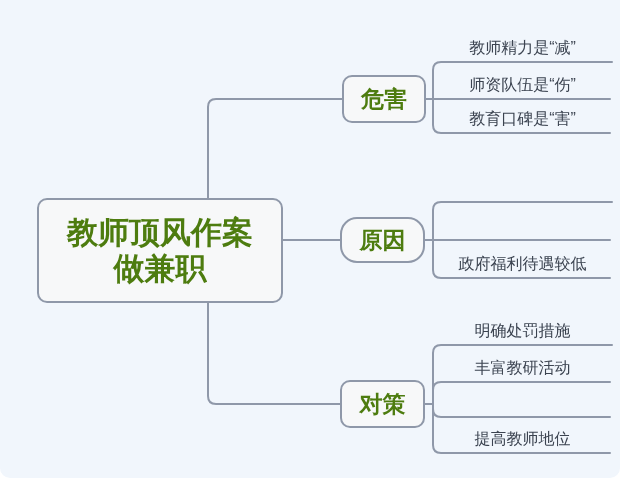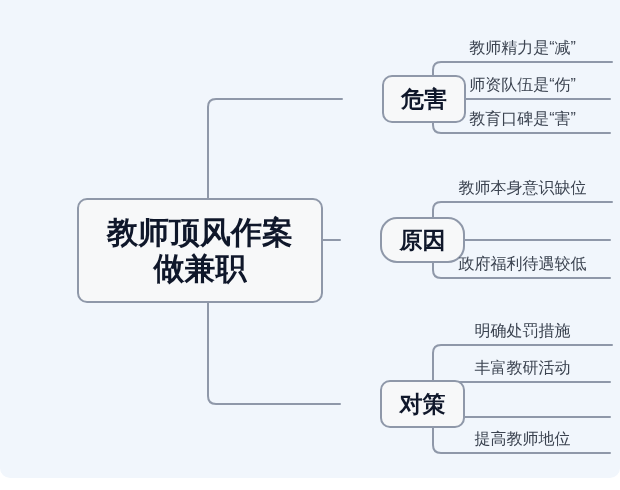--- a/index.html
+++ b/index.html
@@ -11,21 +11,21 @@
   .bg{
     position:absolute;left:0;top:0;width:620px;height:478px;
     background:#f1f6fc;border-radius:0 0 10px 10px;
   }
   .links{position:absolute;left:0;top:0;z-index:1;}
   .links path{fill:none;stroke:#8f98a9;stroke-width:2;stroke-linecap:round;}
   .node{
     position:absolute;z-index:2;box-sizing:border-box;
     background:#f7f8f9;border:2px solid #8f98a9;border-radius:10px;
     display:flex;align-items:center;justify-content:center;
-    color:#0f172a;font-weight:bold;margin-left:40px;
+    color:#4d7c0f;font-weight:bold;
   }
   .central{left:37px;top:198px;width:246px;height:105px;
     flex-direction:column;font-size:31px;line-height:36px;text-align:center;}
   .branch{font-size:23px;}
   .b1{left:342px;top:75px;width:84px;height:48px;}
   .b2{left:340px;top:217px;width:85px;height:46px;border-radius:17px;}
   .b3{left:340px;top:380px;width:85px;height:48px;}
   .leaf{
     position:absolute;z-index:2;left:433px;width:179px;height:26px;
     line-height:26px;text-align:center;
@@ -65,19 +65,18 @@
   </div>
 
   <div class="node branch b1">危害</div>
   <div class="node branch b2">原因</div>
   <div class="node branch b3">对策</div>
 
   <div class="leaf" style="top:35px">教师精力是“减”</div>
   <div class="leaf" style="top:72px">师资队伍是“伤”</div>
   <div class="leaf" style="top:106px">教育口碑是“害”</div>
 
-  <div class="leaf" style="top:175px">教师本身意识缺位</div>
   <div class="leaf" style="top:251px">政府福利待遇较低</div>
 
   <div class="leaf" style="top:318px">明确处罚措施</div>
   <div class="leaf" style="top:355px">丰富教研活动</div>
   <div class="leaf" style="top:426px">提高教师地位</div>
 </div>
 
 </body></html>

